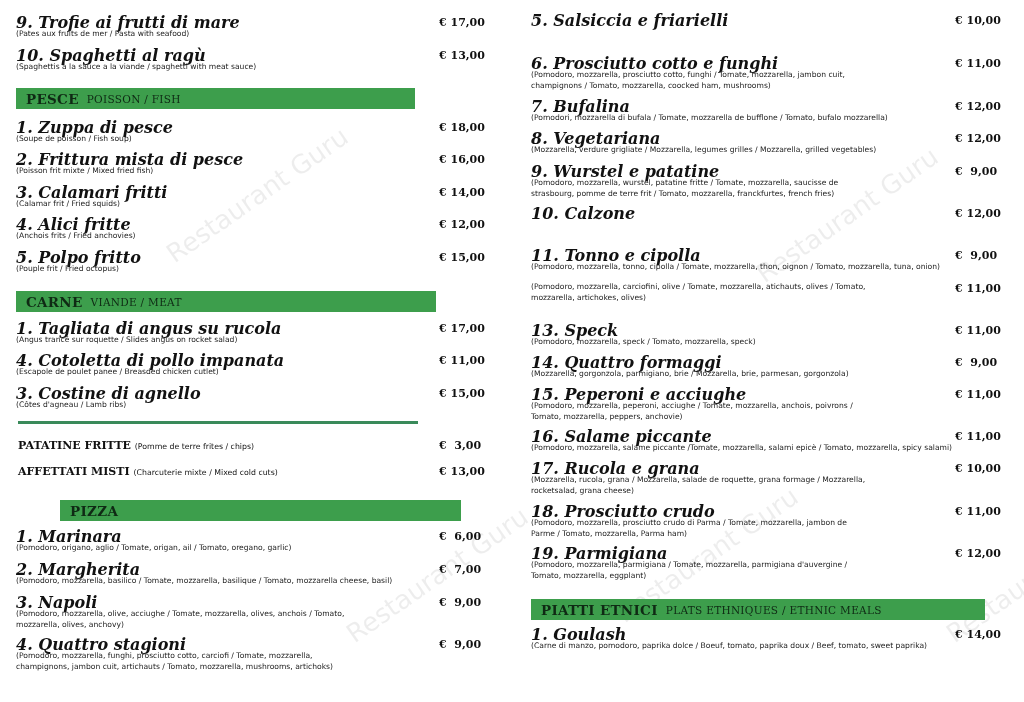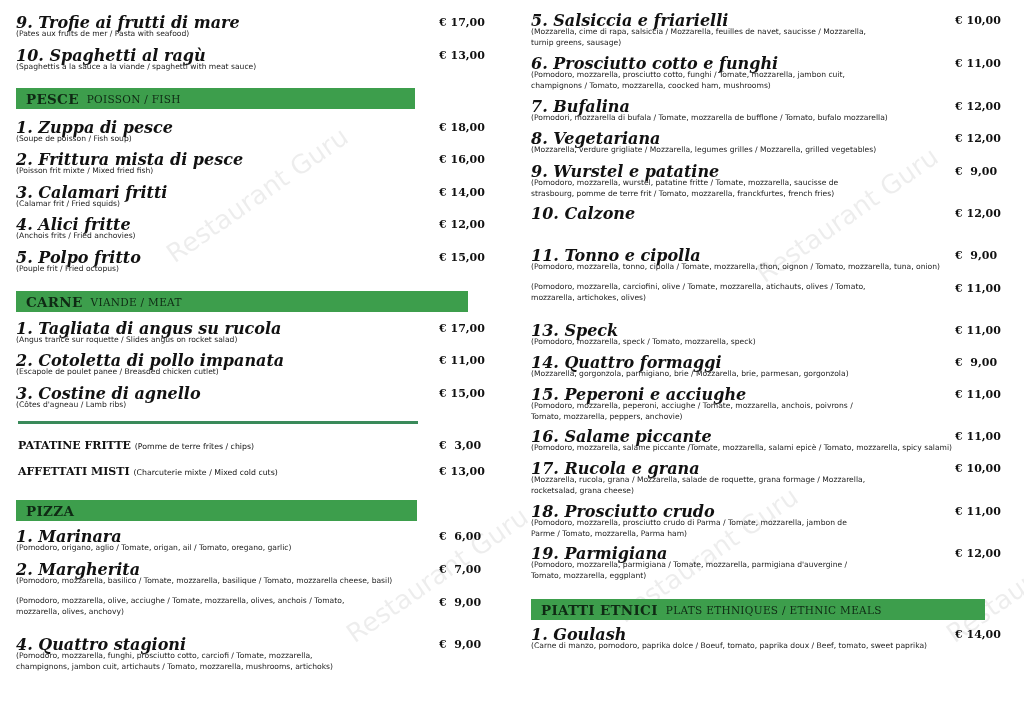--- a/index.html
+++ b/index.html
@@ -102,32 +102,32 @@
     <div class="item-name">4. Alici fritte</div>
     <div class="item-desc wide">(Anchois frits / Fried anchovies)</div>
     <div class="price">€ 12,00</div>
   </div>
   <div class="item" style="top:251px;">
     <div class="item-name">5. Polpo fritto</div>
     <div class="item-desc wide">(Pouple frit / Fried octopus)</div>
     <div class="price">€ 15,00</div>
   </div>
 
-  <div class="section-bar" style="top:291px;width:452px;">
+  <div class="section-bar" style="top:291px;width:420px;">
     <span class="bar-main">CARNE</span>
     <span class="bar-sub">VIANDE / MEAT</span>
   </div>
 
   <div class="item" style="top:322px;">
     <div class="item-name">1. Tagliata di angus su rucola</div>
     <div class="item-desc wide">(Angus trancé sur roquette / Slides angus on rocket salad)</div>
     <div class="price">€ 17,00</div>
   </div>
   <div class="item" style="top:354px;">
-    <div class="item-name">2. Cotoletta di pollo impanata</div>
+    <div class="item-name">4. Cotoletta di pollo impanata</div>
     <div class="item-desc wide">(Escapole de poulet panee / Breasded chicken cutlet)</div>
     <div class="price">€ 11,00</div>
   </div>
   <div class="item" style="top:387px;">
     <div class="item-name">3. Costine di agnello</div>
     <div class="item-desc wide">(Côtes d'agneau / Lamb ribs)</div>
     <div class="price">€ 15,00</div>
   </div>
 
   <div class="divider" style="top:421px;"></div>
@@ -136,49 +136,49 @@
     <span>PATATINE FRITTE</span>
     <span class="desc-inline">(Pomme de terre frites / chips)</span>
     <span class="price" style="left:421px;">€  3,00</span>
   </div>
   <div class="inline-item" style="top:465px;">
     <span>AFFETTATI MISTI</span>
     <span class="desc-inline">(Charcuterie mixte / Mixed cold cuts)</span>
     <span class="price" style="left:421px;">€ 13,00</span>
   </div>
 
-  <div class="section-bar" style="top:500px;width:401px;">
+  <div class="section-bar" style="top:500px;width:401px;margin-left:44px;">
     <span class="bar-main">PIZZA</span>
   </div>
 
   <div class="item" style="top:530px;">
     <div class="item-name">1. Marinara</div>
     <div class="item-desc wide">(Pomodoro, origano, aglio / Tomate, origan, ail / Tomato, oregano, garlic)</div>
     <div class="price">€  6,00</div>
   </div>
   <div class="item" style="top:563px;">
     <div class="item-name">2. Margherita</div>
     <div class="item-desc wide">(Pomodoro, mozzarella, basilico / Tomate, mozzarella, basilique / Tomato, mozzarella cheese, basil)</div>
     <div class="price">€  7,00</div>
   </div>
   <div class="item" style="top:596px;">
+    <div class="item-name">3. Napoli</div>
     <div class="item-desc">(Pomodoro, mozzarella, olive, acciughe / Tomate, mozzarella, olives, anchois / Tomato, mozzarella, olives, anchovy)</div>
     <div class="price">€  9,00</div>
   </div>
   <div class="item" style="top:638px;">
     <div class="item-name">4. Quattro stagioni</div>
     <div class="item-desc">(Pomodoro, mozzarella, funghi, prosciutto cotto, carciofi / Tomate, mozzarella, champignons, jambon cuit, artichauts / Tomato, mozzarella, mushrooms, artichoks)</div>
     <div class="price">€  9,00</div>
   </div>
 </div>
 
 <div class="col col-right">
   <div class="item" style="top:14px;">
     <div class="item-name">5. Salsiccia e friarielli</div>
-    <div class="item-desc">(Mozzarella, cime di rapa, salsiccia / Mozzarella, feuilles de navet, saucisse / Mozzarella, turnip greens, sausage)</div>
     <div class="price">€ 10,00</div>
   </div>
   <div class="item" style="top:57px;">
     <div class="item-name">6. Prosciutto cotto e funghi</div>
     <div class="item-desc">(Pomodoro, mozzarella, prosciutto cotto, funghi / Tomate, mozzarella, jambon cuit, champignons / Tomato, mozzarella, coocked ham, mushrooms)</div>
     <div class="price">€ 11,00</div>
   </div>
   <div class="item" style="top:100px;">
     <div class="item-name">7. Bufalina</div>
     <div class="item-desc wide">(Pomodori, mozzarella di bufala / Tomate, mozzarella de bufflone / Tomato, bufalo mozzarella)</div>

